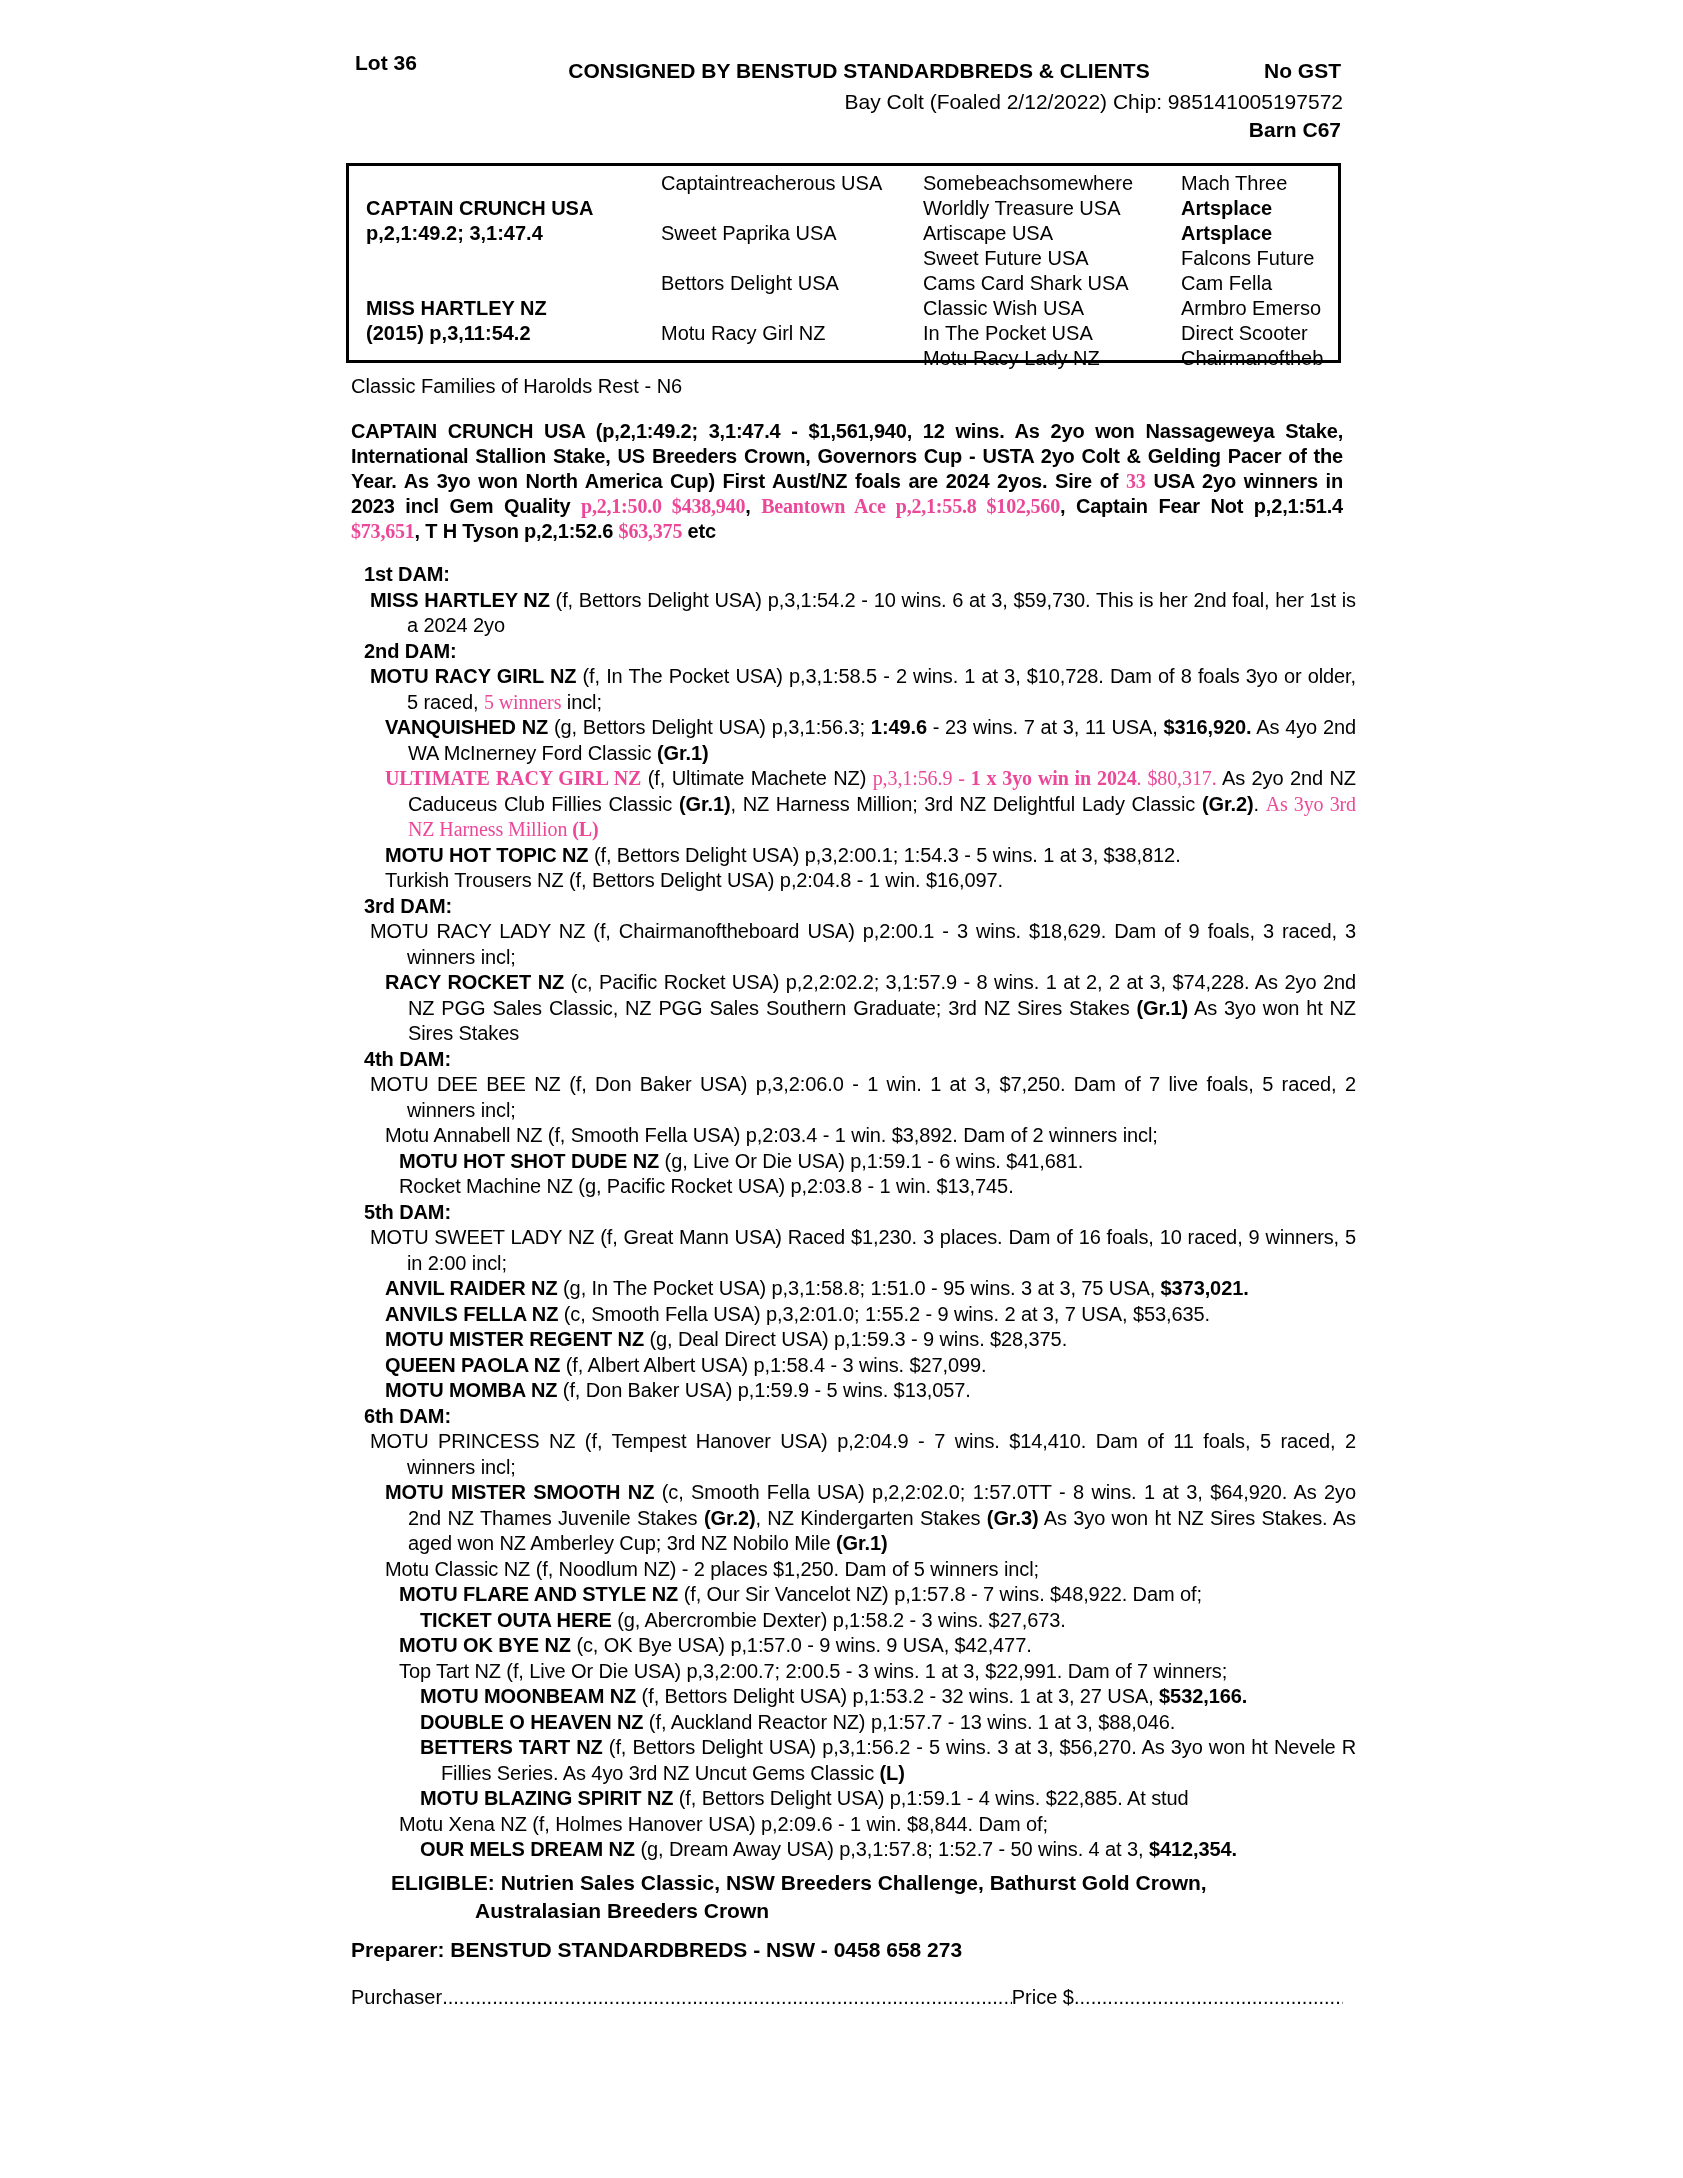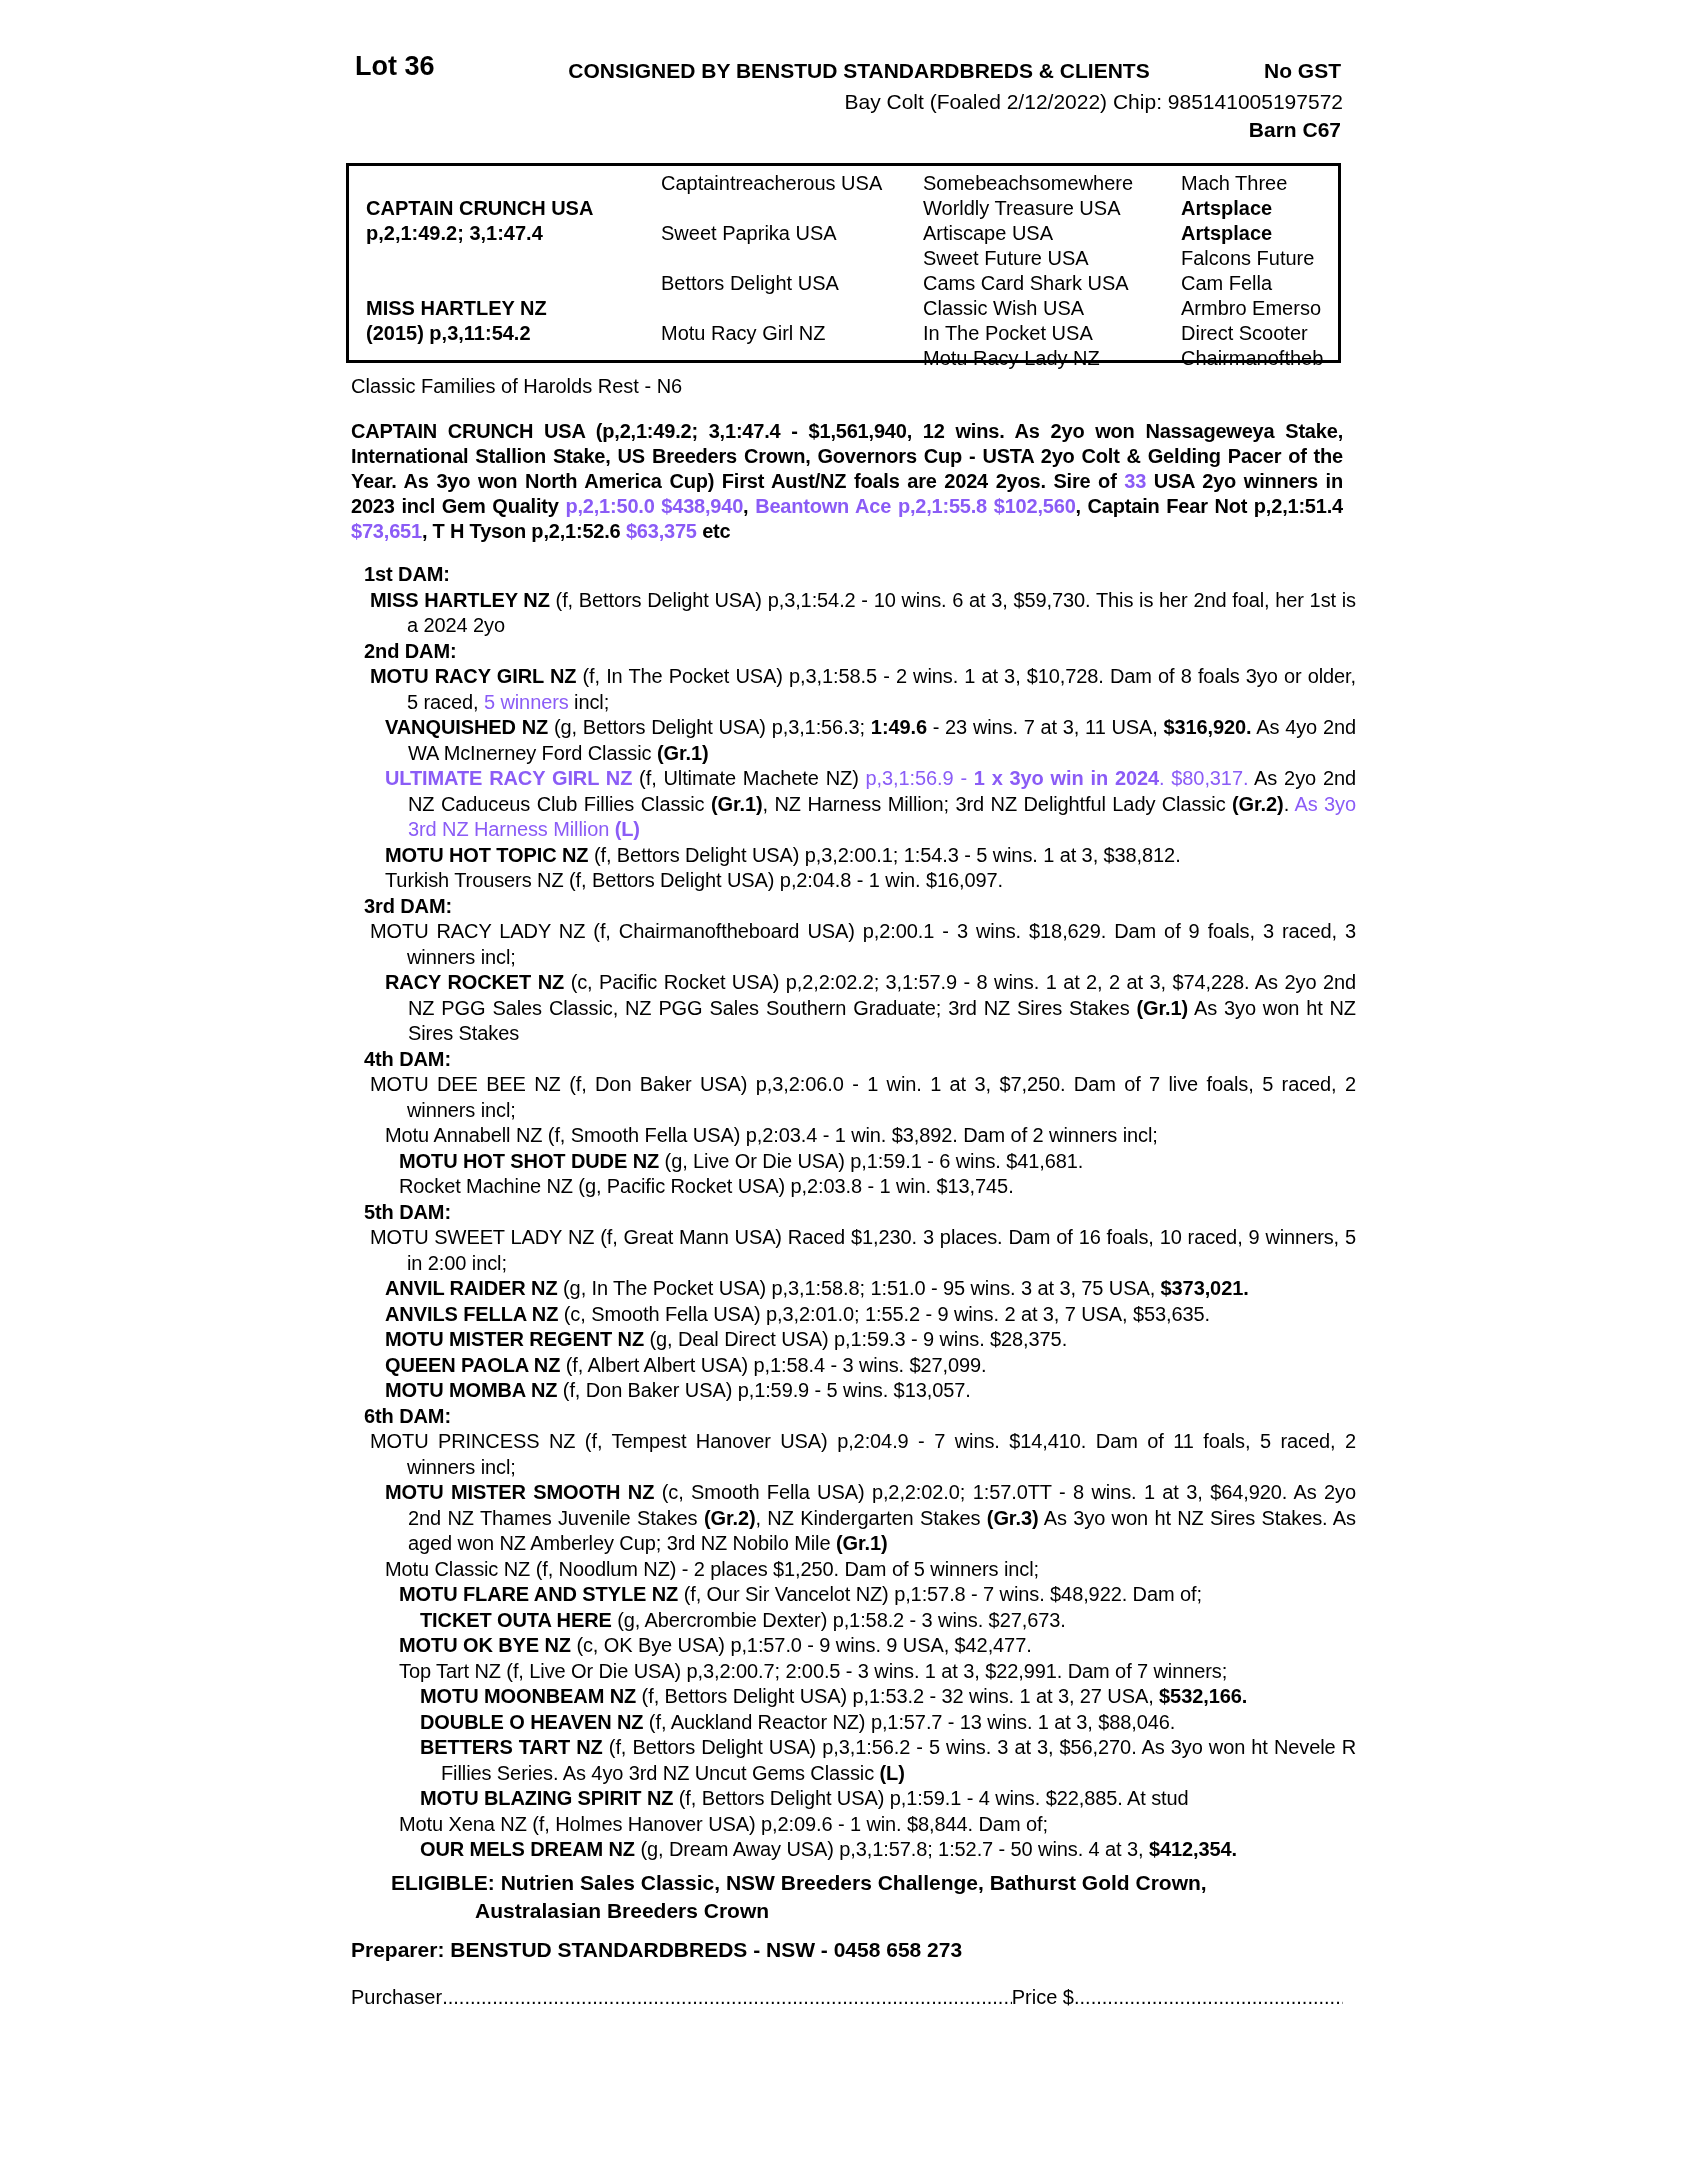--- a/index.html
+++ b/index.html
@@ -4,24 +4,24 @@
 <style>
   html,body{margin:0;padding:0;}
   body{
     width:1683px;height:2178px;background:#ffffff;position:relative;
     font-family:"Liberation Sans",sans-serif;color:#000;
     -webkit-font-smoothing:antialiased;
   }
   .content{position:absolute;left:351px;top:0;width:992px;height:2178px;}
   .abs{position:absolute;}
   .b{font-weight:bold;}
-  .r{color:#8b5cf6;}
+  .r{color:#ec4899;font-family:Liberation Serif, serif;}
 
   
-  .hdr-lot{left:4px;top:51px;font-size:27px;font-weight:bold;}
+  .hdr-lot{left:4px;top:51px;font-size:21px;font-weight:bold;}
   .hdr-consigned{left:12px;top:59px;width:100%;text-align:center;font-weight:bold;font-size:21px;}
   .hdr-gst{right:2px;top:59px;font-weight:bold;font-size:21px;}
   .hdr-foal{left:0;top:90px;width:100%;text-align:right;font-size:21px;}
   .hdr-barn{right:2px;top:118px;font-weight:bold;font-size:21px;}
 
   
   .ped-table{left:-5px;top:163px;width:995px;height:200px;border:3px solid #000;box-sizing:border-box;}
   .tcol{position:absolute;top:5px;}
   .tc0{left:17px;} .tc1{left:312px;} .tc2{left:574px;} .tc3{left:832px;}
   .tline{height:25px;line-height:25px;font-size:20px;white-space:nowrap;}

